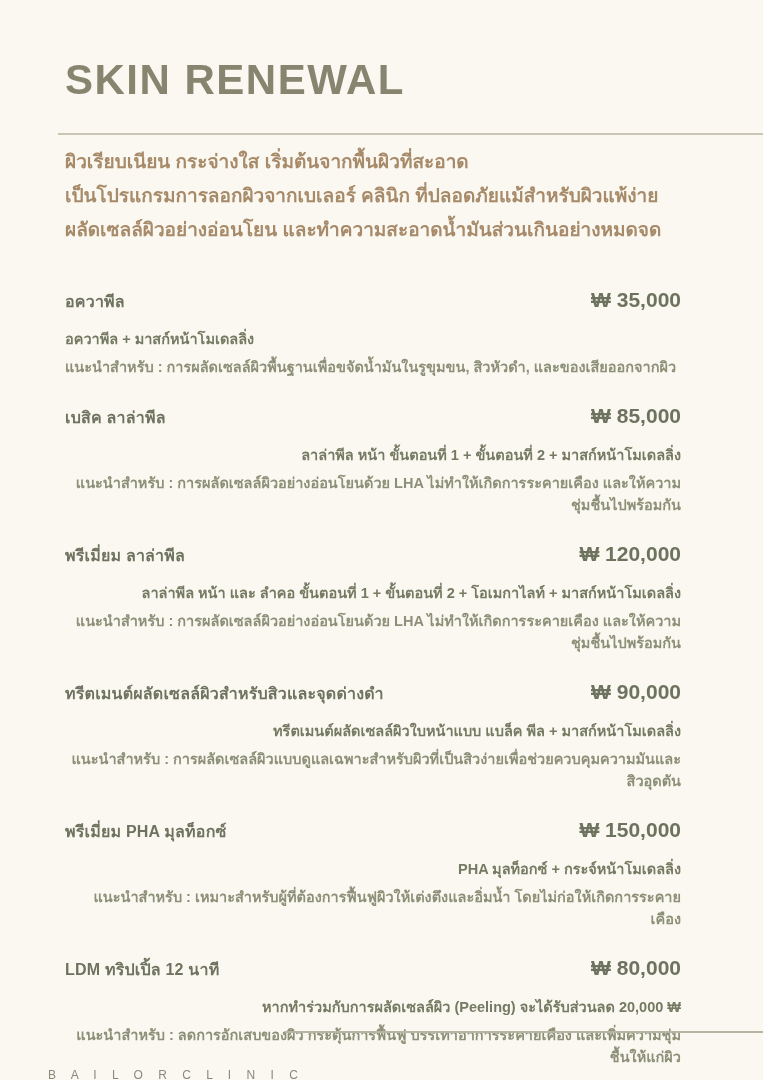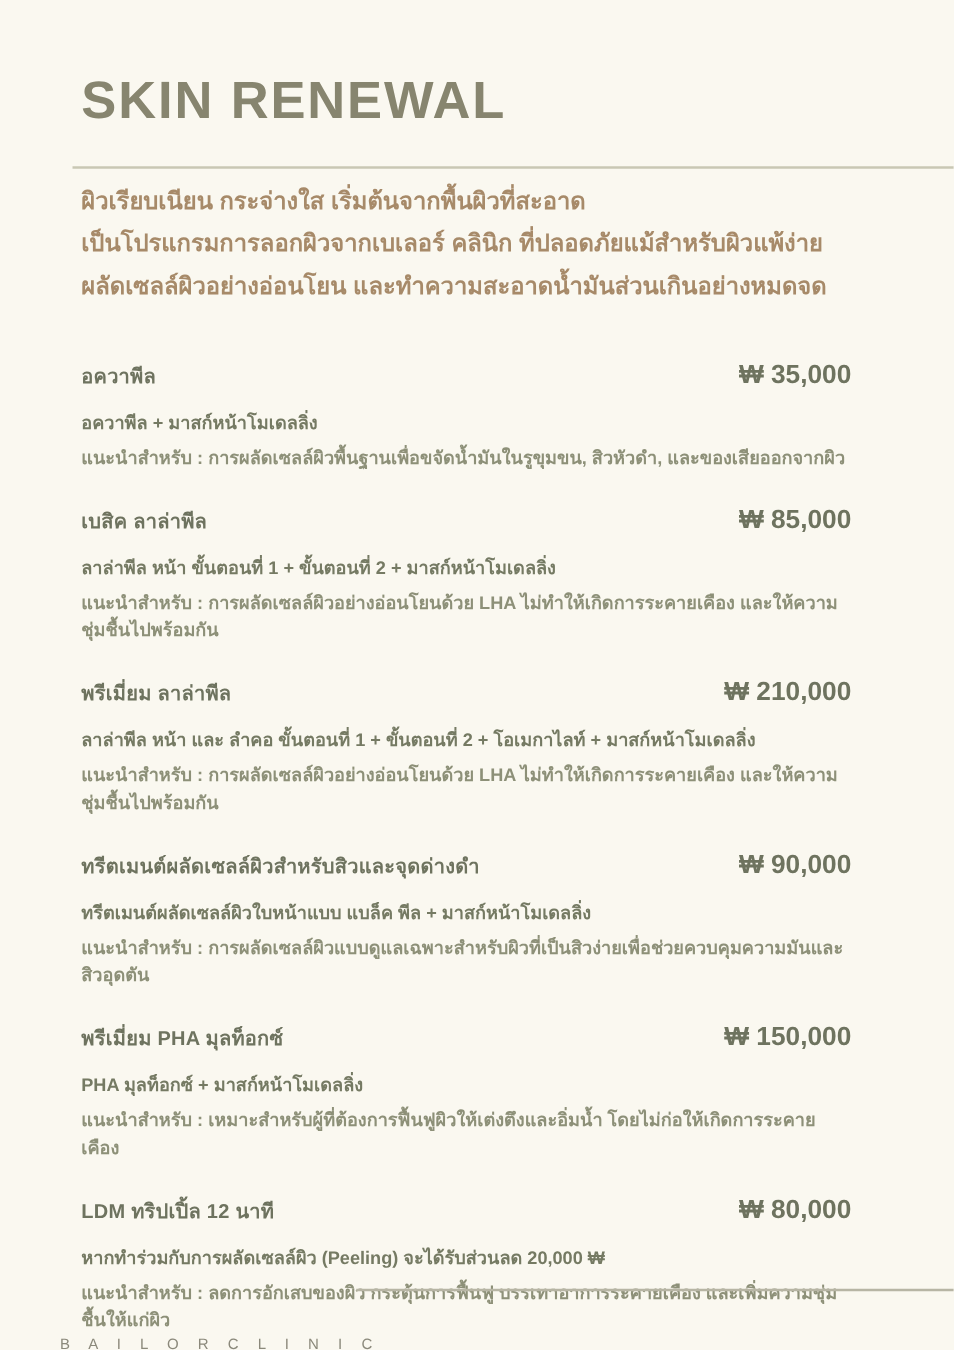--- a/index.html
+++ b/index.html
@@ -45,20 +45,21 @@
     font-weight: 700;
     line-height: 34px;
   }
 
   
   .menu {
     margin: 37px 82px 0 65px;
   }
   .menu-item + .menu-item {
     margin-top: 22px;
+    text-align: right;
   }
   .item-head {
     display: flex;
     justify-content: space-between;
     align-items: baseline;
   }
   .item-name {
     font-size: 16px;
     line-height: 32px;
     font-weight: 700;
@@ -137,41 +138,41 @@
         <div class="item-name">เบสิค ลาล่าพีล</div>
         <div class="item-price">₩ 85,000</div>
       </div>
       <div class="item-subtitle">ลาล่าพีล หน้า ขั้นตอนที่ 1 + ขั้นตอนที่ 2 + มาสก์หน้าโมเดลลิ่ง</div>
       <div class="item-desc">แนะนำสำหรับ : การผลัดเซลล์ผิวอย่างอ่อนโยนด้วย LHA ไม่ทำให้เกิดการระคายเคือง และให้ความชุ่มชื้นไปพร้อมกัน</div>
     </div>
 
     <div class="menu-item">
       <div class="item-head">
         <div class="item-name">พรีเมี่ยม ลาล่าพีล</div>
-        <div class="item-price">₩ 210,000</div>
+        <div class="item-price">₩ 120,000</div>
       </div>
       <div class="item-subtitle">ลาล่าพีล หน้า และ ลำคอ ขั้นตอนที่ 1 + ขั้นตอนที่ 2 + โอเมกาไลท์ + มาสก์หน้าโมเดลลิ่ง</div>
       <div class="item-desc">แนะนำสำหรับ : การผลัดเซลล์ผิวอย่างอ่อนโยนด้วย LHA ไม่ทำให้เกิดการระคายเคือง และให้ความชุ่มชื้นไปพร้อมกัน</div>
     </div>
 
     <div class="menu-item">
       <div class="item-head">
         <div class="item-name">ทรีตเมนต์ผลัดเซลล์ผิวสำหรับสิวและจุดด่างดำ</div>
         <div class="item-price">₩ 90,000</div>
       </div>
       <div class="item-subtitle">ทรีตเมนต์ผลัดเซลล์ผิวใบหน้าแบบ แบล็ค พีล + มาสก์หน้าโมเดลลิ่ง</div>
       <div class="item-desc">แนะนำสำหรับ : การผลัดเซลล์ผิวแบบดูแลเฉพาะสำหรับผิวที่เป็นสิวง่ายเพื่อช่วยควบคุมความมันและสิวอุดตัน</div>
     </div>
 
     <div class="menu-item">
       <div class="item-head">
         <div class="item-name">พรีเมี่ยม PHA มุลท็อกซ์</div>
         <div class="item-price">₩ 150,000</div>
       </div>
-      <div class="item-subtitle">PHA มุลท็อกซ์ +  มาสก์หน้าโมเดลลิ่ง</div>
+      <div class="item-subtitle">PHA มุลท็อกซ์ +  กระจ์หน้าโมเดลลิ่ง</div>
       <div class="item-desc">แนะนำสำหรับ :  เหมาะสำหรับผู้ที่ต้องการฟื้นฟูผิวให้เต่งตึงและอิ่มน้ำ โดยไม่ก่อให้เกิดการระคายเคือง</div>
     </div>
 
     <div class="menu-item">
       <div class="item-head">
         <div class="item-name">LDM ทริปเปิ้ล 12 นาที</div>
         <div class="item-price">₩ 80,000</div>
       </div>
       <div class="item-subtitle">หากทำร่วมกับการผลัดเซลล์ผิว (Peeling) จะได้รับส่วนลด 20,000 ₩</div>
       <div class="item-desc">แนะนำสำหรับ : ลดการอักเสบของผิว กระตุ้นการฟื้นฟู บรรเทาอาการระคายเคือง และเพิ่มความชุ่มชื้นให้แก่ผิว</div>

